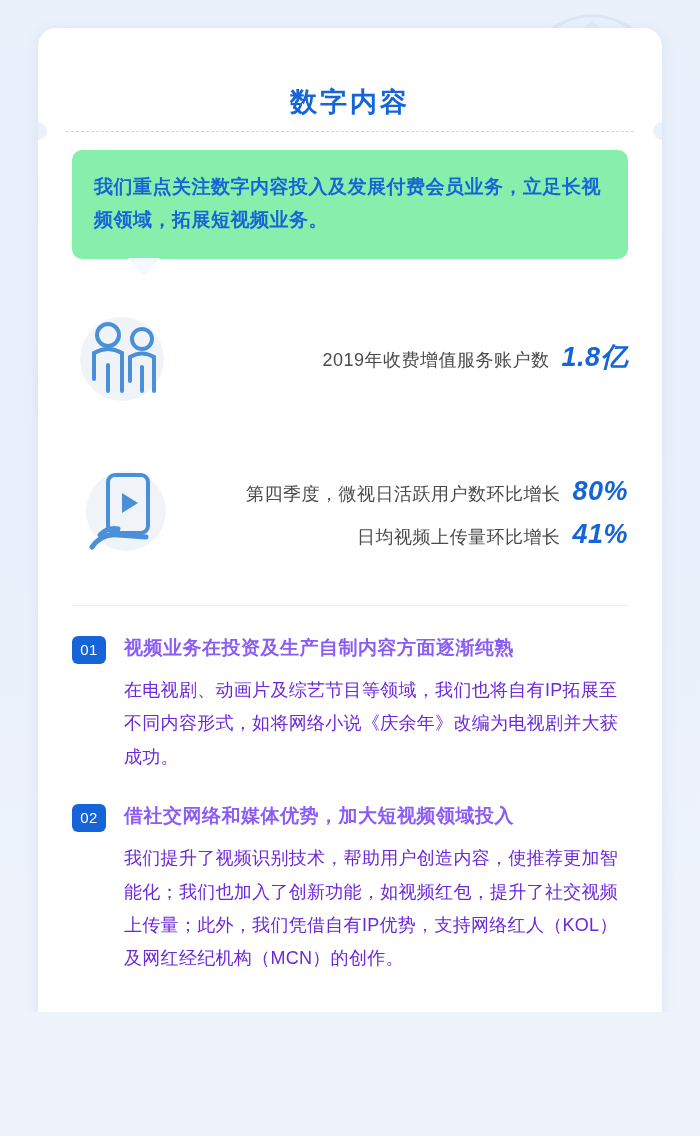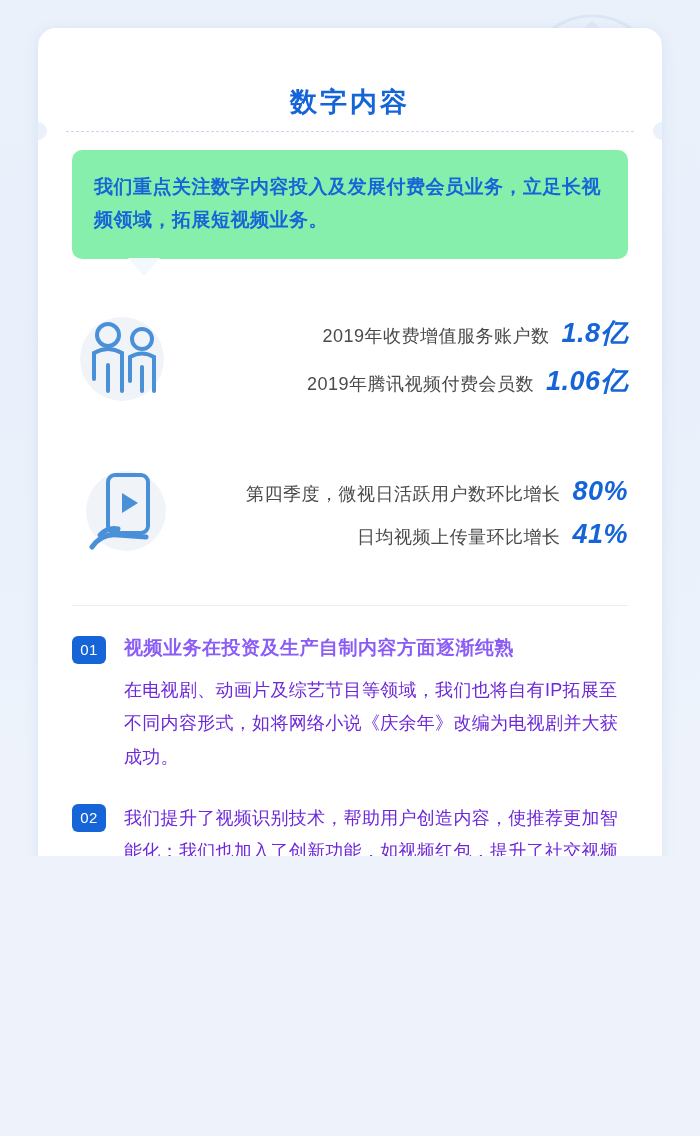--- a/index.html
+++ b/index.html
@@ -9,21 +9,21 @@
   body {
     width: 700px;
     height: 1136px;
     background: #eef3fb;
     font-family: "Liberation Sans", sans-serif;
     overflow: hidden;
   }
   .page {
     position: relative;
     width: 700px;
-    height: 856px;
+    height: 1012px;
     background: linear-gradient(180deg, #eaf1fb 0%, #e9f0fb 40%, #eef3fb 100%);
     overflow: hidden;
   }
   
   .watermark {
     position: absolute;
     top: 10px;
     right: 30px;
     width: 190px;
     height: 170px;
@@ -201,24 +201,20 @@
           <circle cx="70" cy="34" r="10" fill="none" stroke="#4a90d9" stroke-width="4"></circle>
           <path d="M58 52 q12 -7 24 0 l0 34 M70 62 l0 24" fill="none" stroke="#4a90d9" stroke-width="4" stroke-linecap="round"></path>
           <path d="M58 52 l0 24" fill="none" stroke="#4a90d9" stroke-width="4" stroke-linecap="round"></path>
         </svg>
       </div>
       <div class="stat-rows">
         <div class="stat-row">
           <span class="stat-label">2019年收费增值服务账户数</span>
           <span class="stat-value">1.8亿</span>
         </div>
-        <div class="stat-row">
-          <span class="stat-label">2019年腾讯视频付费会员数</span>
-          <span class="stat-value">1.06亿</span>
-        </div>
       </div>
     </div>
 
     <div class="stat-block second">
       <div class="stat-icon">
         <svg viewBox="0 0 108 104" width="108" height="104">
           <circle cx="54" cy="50" r="40" fill="#f0f4f9"></circle>
           <rect x="36" y="14" width="40" height="58" rx="7" fill="none" stroke="#4a90d9" stroke-width="4"></rect>
           <path d="M50 32 L66 42 L50 52 Z" fill="#4a90d9"></path>
           <path d="M20 86 q10 -14 26 -12 l28 2" fill="none" stroke="#4a90d9" stroke-width="5" stroke-linecap="round"></path>
@@ -240,17 +236,18 @@
     <div class="hr-soft"></div>
 
     <div class="item">
       <div class="badge">01</div>
       <div class="item-title">视频业务在投资及生产自制内容方面逐渐纯熟</div>
       <div class="item-body">在电视剧、动画片及综艺节目等领域，我们也将自有IP拓展至不同内容形式，如将网络小说《庆余年》改编为电视剧并大获成功。</div>
     </div>
 
     <div class="item">
       <div class="badge">02</div>
+      <div class="item-title">借社交网络和媒体优势，加大短视频领域投入</div>
       <div class="item-body">我们提升了视频识别技术，帮助用户创造内容，使推荐更加智能化；我们也加入了创新功能，如视频红包，提升了社交视频上传量；此外，我们凭借自有IP优势，支持网络红人（KOL）及网红经纪机构（MCN）的创作。</div>
     </div>
 
   </div>
 </div>
 
 </body></html>

